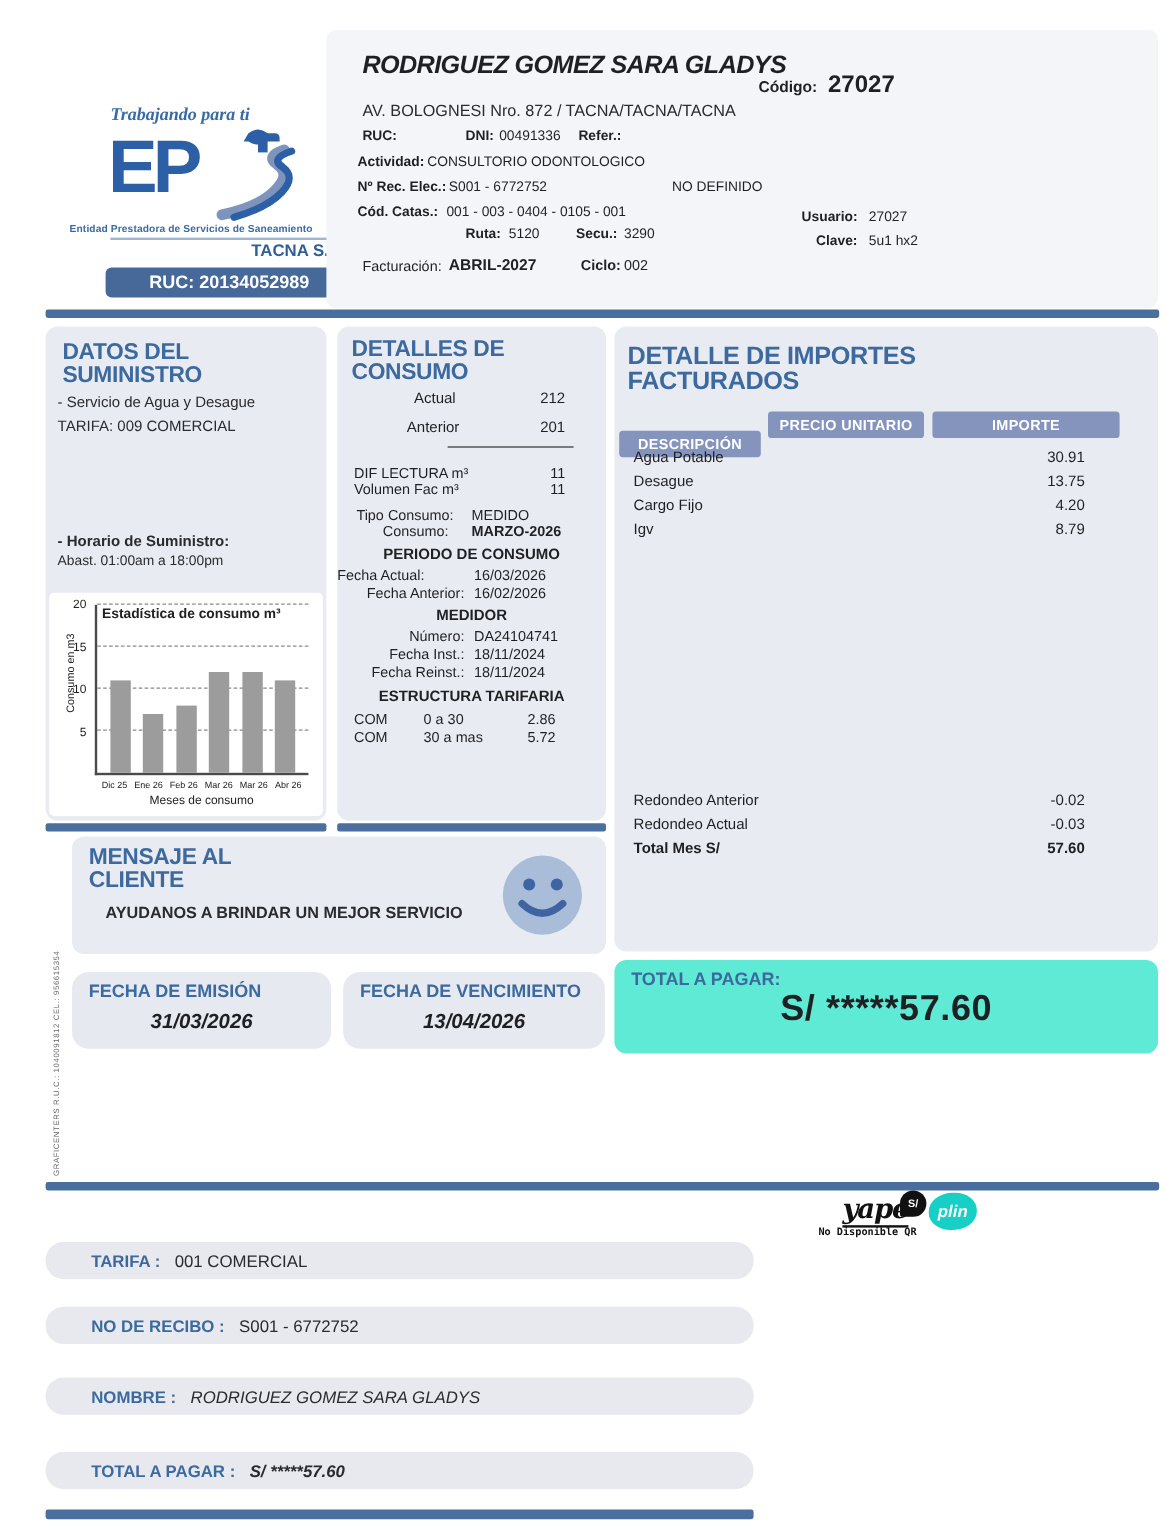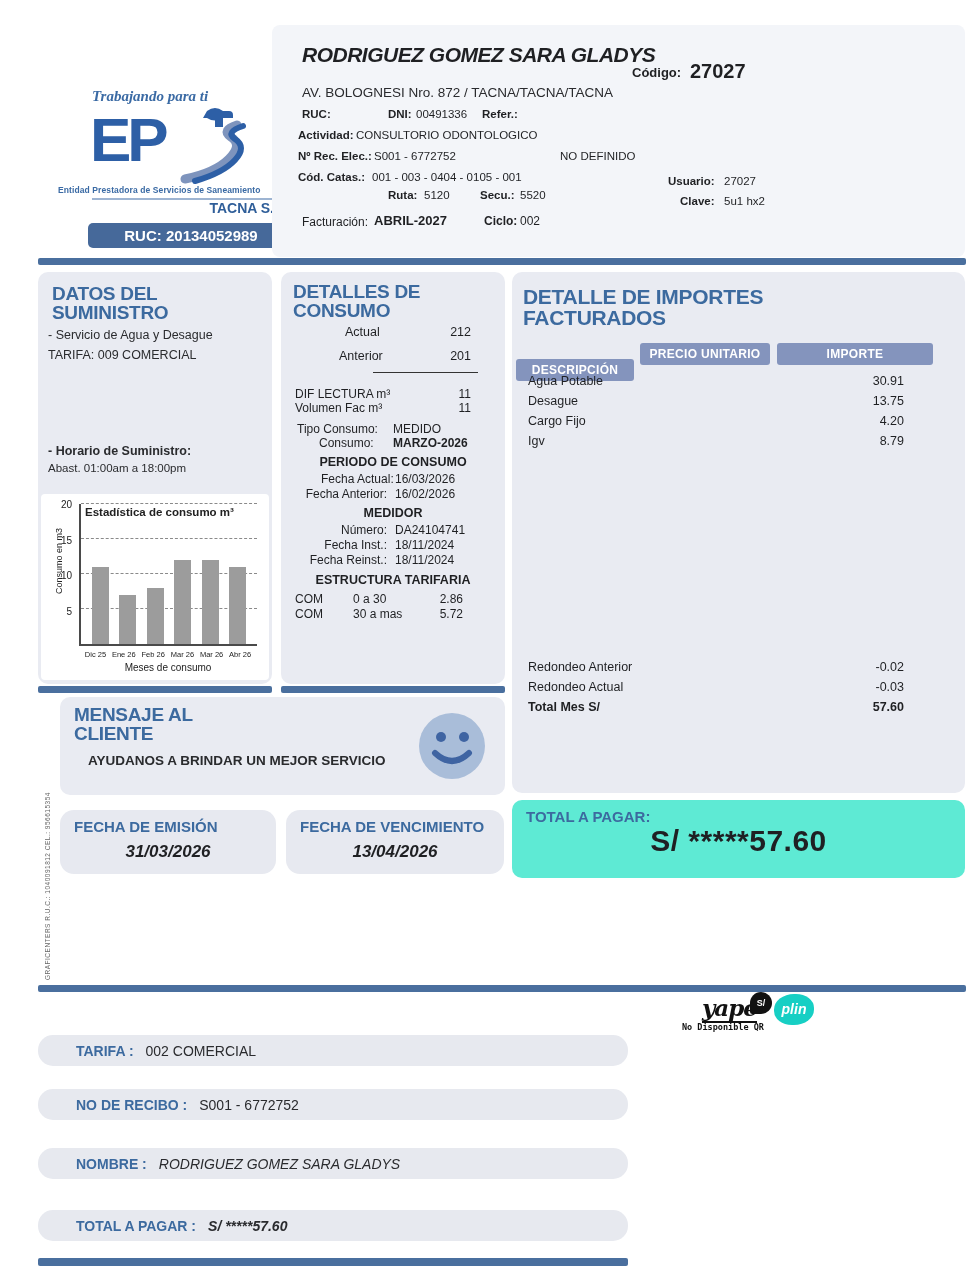--- a/index.html
+++ b/index.html
@@ -126,21 +126,21 @@
     <span class="abs lbl" style="left:26px; top:125px;">Nº Rec. Elec.:</span>
     <span class="abs" style="left:102px; top:125px;">S001 - 6772752</span>
     <span class="abs" style="left:288px; top:125px;">NO DEFINIDO</span>
 
     <span class="abs lbl" style="left:26px; top:146px;">Cód. Catas.:</span>
     <span class="abs" style="left:100px; top:146px;">001 - 003 - 0404 - 0105 - 001</span>
 
     <span class="abs lbl" style="left:116px; top:164px;">Ruta:</span>
     <span class="abs" style="left:152px; top:164px;">5120</span>
     <span class="abs lbl" style="left:208px; top:164px;">Secu.:</span>
-    <span class="abs" style="left:248px; top:164px;">5520</span>
+    <span class="abs" style="left:248px; top:164px;">3290</span>
 
     <span class="abs lbl" style="left:396px; top:150px;">Usuario:</span>
     <span class="abs" style="left:452px; top:150px;">27027</span>
     <span class="abs lbl" style="left:408px; top:170px;">Clave:</span>
     <span class="abs" style="left:452px; top:170px;">5u1 hx2</span>
 
     <span class="abs" style="left:30px; top:190px; font-size:12px;">Facturación:</span>
     <span class="abs lbl" style="left:102px; top:188px; font-size:13px;">ABRIL-2027</span>
     <span class="abs lbl" style="left:212px; top:189px; font-size:12px;">Ciclo:</span>
     <span class="abs" style="left:248px; top:189px; font-size:12px;">002</span>
@@ -202,21 +202,21 @@
     <span class="crow" style="left:160px; top:115px; width:30px; text-align:right;">11</span>
     <span class="crow" style="left:14px; top:129px;">Volumen Fac m³</span>
     <span class="crow" style="left:160px; top:129px; width:30px; text-align:right;">11</span>
 
     <span class="crow" style="left:16px; top:150px;">Tipo Consumo:</span>
     <span class="crow" style="left:112px; top:150px;">MEDIDO</span>
     <span class="crow" style="left:38px; top:164px;">Consumo:</span>
     <span class="crow lbl" style="left:112px; top:164px;">MARZO-2026</span>
 
     <div class="center-head" style="top:183px;">PERIODO DE CONSUMO</div>
-    <span class="crow" style="left:0; top:200px; width:106px; text-align:left;padding-left:40px;">Fecha Actual:</span>
+    <span class="crow" style="left:0; top:200px; width:106px; text-align:left;">Fecha Actual:</span>
     <span class="crow" style="left:114px; top:200px;">16/03/2026</span>
     <span class="crow" style="left:0; top:215px; width:106px; text-align:right;">Fecha Anterior:</span>
     <span class="crow" style="left:114px; top:215px;">16/02/2026</span>
 
     <div class="center-head" style="top:234px;">MEDIDOR</div>
     <span class="crow" style="left:0; top:251px; width:106px; text-align:right;">Número:</span>
     <span class="crow" style="left:114px; top:251px;">DA24104741</span>
     <span class="crow" style="left:0; top:266px; width:106px; text-align:right;">Fecha Inst.:</span>
     <span class="crow" style="left:114px; top:266px;">18/11/2024</span>
     <span class="crow" style="left:0; top:281px; width:106px; text-align:right;">Fecha Reinst.:</span>
@@ -288,21 +288,21 @@
 
   <div class="abs" style="left:702px; top:994px; width:160px; height:50px;">
     <span class="yape-text">yape</span>
     <span class="yape-bubble">S/</span>
     <span class="plin-badge">plin</span>
     <div class="qr-note">No Disponible QR</div>
   </div>
 
   <div class="foot-pill" style="top:1035px;">
     <span class="foot-label">TARIFA :</span>
-    <span class="foot-value">002 COMERCIAL</span>
+    <span class="foot-value">001 COMERCIAL</span>
   </div>
   <div class="foot-pill" style="top:1089px;">
     <span class="foot-label">NO DE RECIBO :</span>
     <span class="foot-value">S001 - 6772752</span>
   </div>
   <div class="foot-pill foot-italic" style="top:1148px;">
     <span class="foot-label">NOMBRE :</span>
     <span class="foot-value">RODRIGUEZ GOMEZ SARA GLADYS</span>
   </div>
   <div class="foot-pill foot-italic foot-bold" style="top:1210px;">

